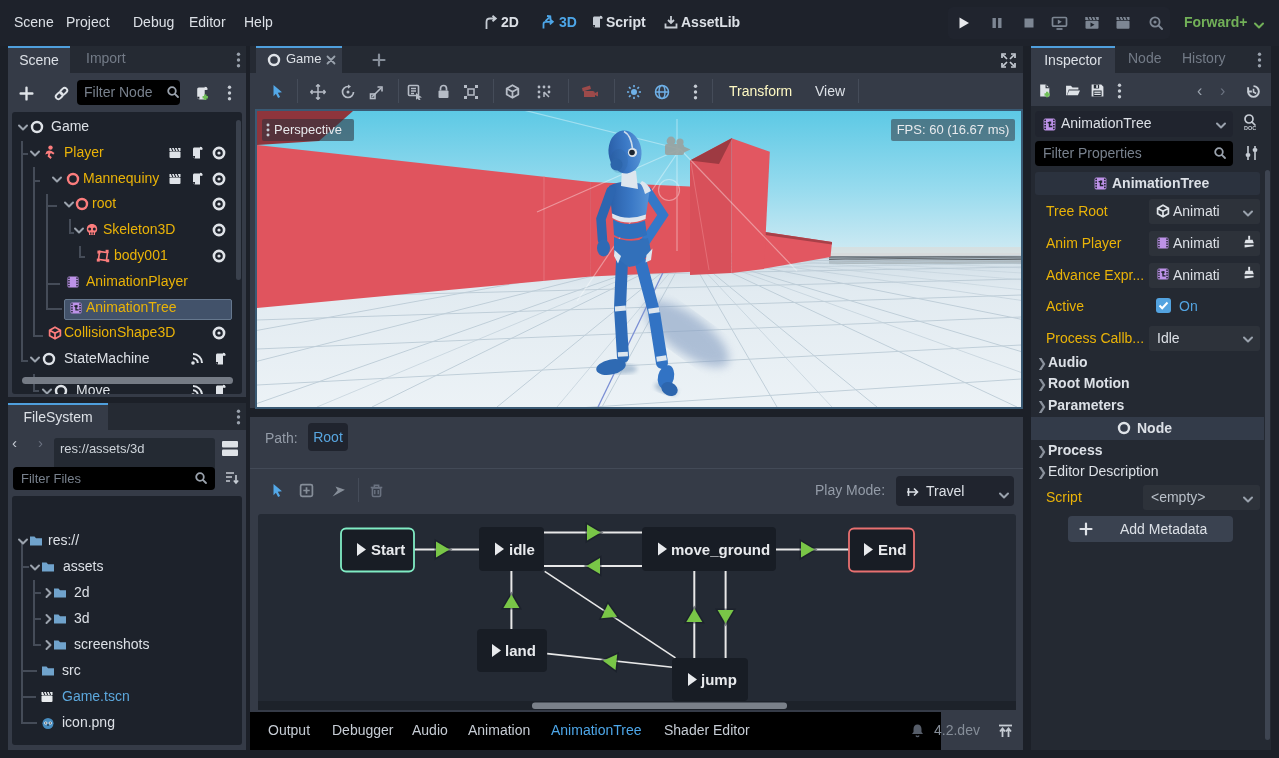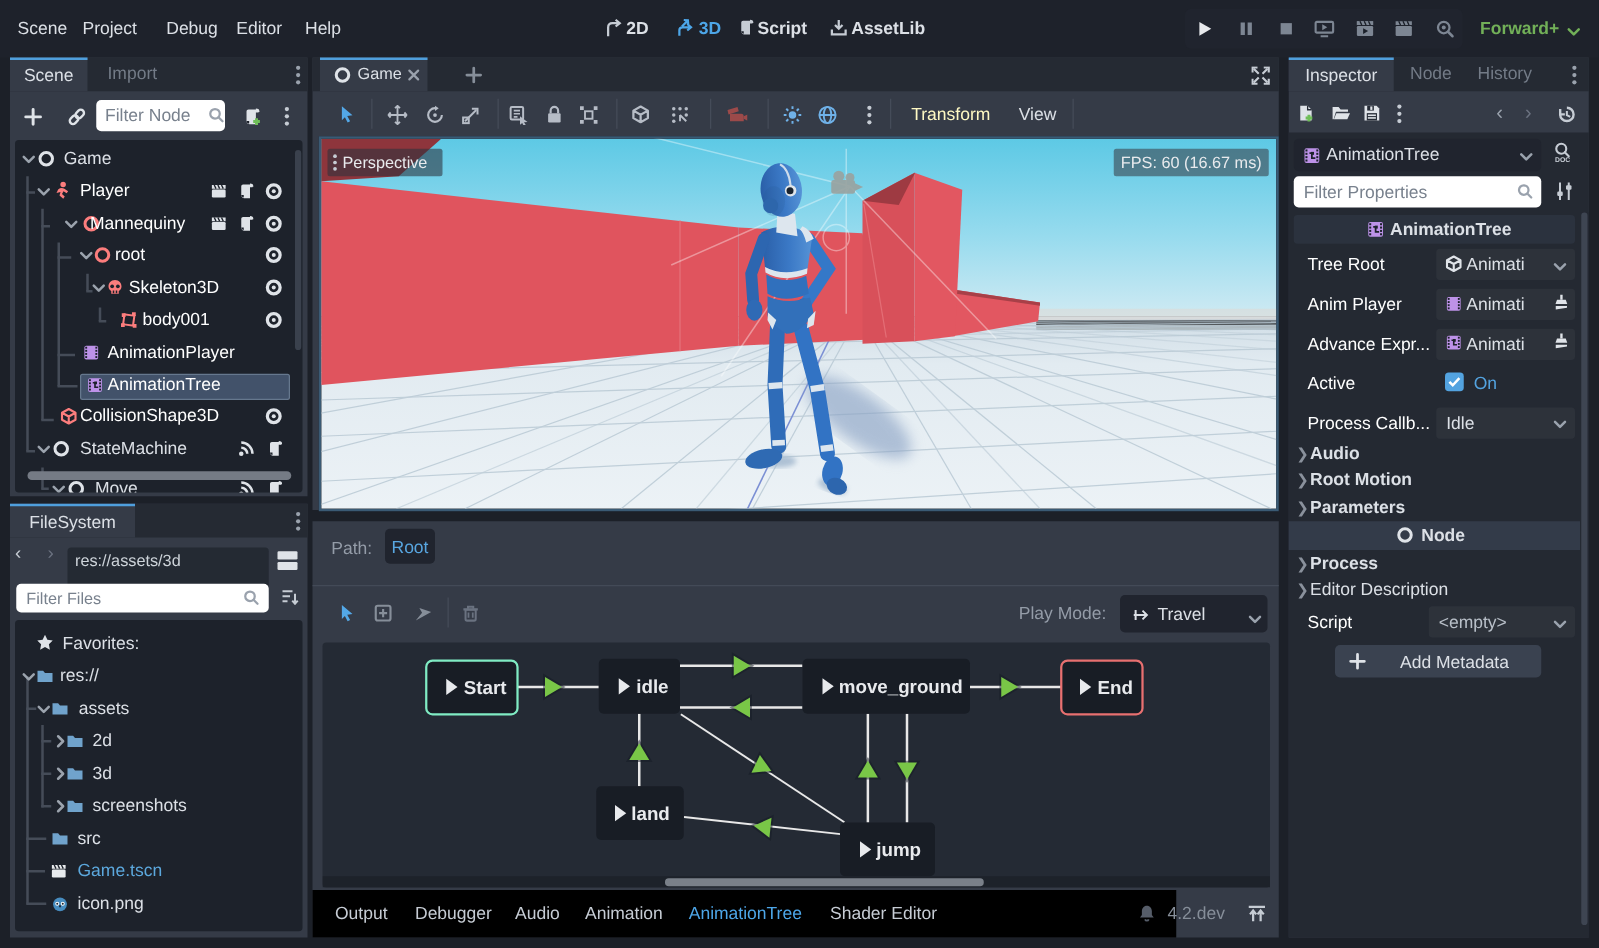--- a/index.html
+++ b/index.html
@@ -3,23 +3,23 @@
 <meta charset="utf-8">
 <style>
 * { margin:0; padding:0; box-sizing:border-box; }
 html,body { width:1279px; height:758px; overflow:hidden; }
 body { background:#1c2028; font-family:"Liberation Sans",sans-serif; color:#dce0e6; font-size:14px; position:relative; }
 .abs { position:absolute; }
 .panel { background:#353b47; }
 .tabstrip { background:#252a33; }
 .tab-active { background:#353b47; border-top:2px solid #4f9fdd; color:#dce0e6; }
 .tab-idle { color:#737b87; }
-.input { background:#ffffff; border-radius:4px; color:#78818d; }
+.input { background:#000000; border-radius:4px; color:#78818d; }
 .dim { color:#949ca8; }
-.yel { color:#ffffff; }
+.yel { color:#eab308; }
 svg { display:block; }
 .row { position:absolute; left:0; right:0; height:26px; }
 .vline { position:absolute; width:2px; background:#454c58; }
 .hline { position:absolute; height:2px; background:#454c58; }
 </style>
 </head>
 <body>
 
 <svg width="0" height="0" style="position:absolute">
 <defs>
@@ -314,21 +314,21 @@
           <use href="#i-eye"></use>
         </svg>
       </div>
     <div class="row" style="top:53.6px;">
         <svg class="abs" style="left:39px;top:7px;color:#9ba3ad" width="12" height="12" viewBox="0 0 12 12">
           <use href="#i-caret-d"></use>
         </svg>
         <svg class="abs" style="left:54px;top:6px;color:#fc7d7d" width="14" height="14" viewBox="0 0 14 14">
           <use href="#i-ring"></use>
         </svg>
-        <span class="abs yel" style="left:60px;top:4px;">Mannequiny</span>
+        <span class="abs yel" style="left:71px;top:4px;">Mannequiny</span>
         <svg class="abs" style="left:156px;top:6px;color:#dfe3e8" width="14" height="14" viewBox="0 0 14 14">
           <use href="#i-clap"></use>
         </svg>
         <svg class="abs" style="left:178px;top:6px;color:#dfe3e8" width="14" height="14" viewBox="0 0 14 14">
           <use href="#i-script"></use>
         </svg>
         <svg class="abs" style="left:200px;top:6px;color:#dfe3e8" width="14" height="14" viewBox="0 0 14 14">
           <use href="#i-eye"></use>
         </svg>
       </div>
@@ -447,26 +447,20 @@
   <div class="abs" id="fstree" style="left:4px;top:93px;width:230px;height:249px;background:#1d222b;border-radius:3px;overflow:hidden;">
     <div class="vline" style="left:9px;top:45px;height:182px;"></div>
     <div class="hline" style="left:9px;top:70px;width:8px;"></div>
     <div class="hline" style="left:9px;top:174px;width:16px;"></div>
     <div class="hline" style="left:9px;top:200px;width:15px;"></div>
     <div class="hline" style="left:9px;top:226px;width:16px;"></div>
     <div class="vline" style="left:21px;top:84px;height:66px;"></div>
     <div class="hline" style="left:21px;top:96px;width:8px;"></div>
     <div class="hline" style="left:21px;top:122px;width:8px;"></div>
     <div class="hline" style="left:21px;top:148px;width:8px;"></div>
-    <div class="row" style="top:6px;">
-        <svg class="abs" style="left:17px;top:5px;color:#dfe3e8" width="14" height="14" viewBox="0 0 14 14">
-          <use href="#i-star"></use>
-        </svg>
-        <span class="abs" style="left:38px;top:4px;">Favorites:</span>
-      </div>
     <div class="row" style="top:32px;">
         <svg class="abs" style="left:5px;top:7px;color:#9ba3ad" width="12" height="12" viewBox="0 0 12 12">
           <use href="#i-caret-d"></use>
         </svg>
         <svg class="abs" style="left:17px;top:6px;color:#70a3cc" width="14" height="14" viewBox="0 0 14 14">
           <use href="#i-folder"></use>
         </svg>
         <span class="abs" style="left:36px;top:4px;">res://</span>
       </div>
     <div class="row" style="top:58px;">

